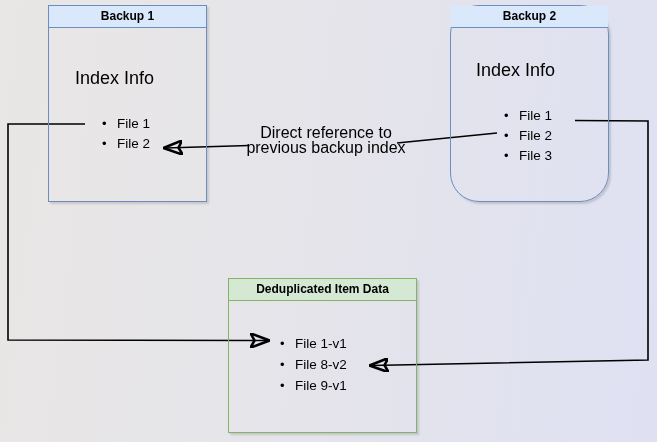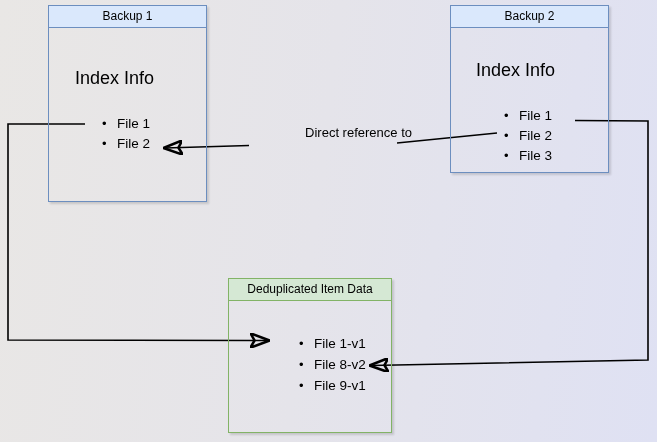--- a/index.html
+++ b/index.html
@@ -32,29 +32,29 @@
   }
   .box.blue  { border:1.5px solid #6c8ebf; }
   .box.green { border:1.5px solid #82b366; }
 
   .box-header {
     box-sizing:border-box;
     height:22px;
     line-height:20.5px;
     text-align:center;
     font-size:12px;
-    font-weight:normal;
+    font-weight:bold;
     color:#000000;
   }
   .blue  > .box-header { background:#dae8fc; border-bottom:1.5px solid #6c8ebf; }
   .green > .box-header { background:#d5e8d4; border-bottom:1.5px solid #82b366; }
 
   #backup1 { left:48px;  top:5px;   width:159px; height:197px; }
-  #backup2 { left:450px; top:5px;   width:159px; height:168px; }
-  #dedup   { left:228px; top:278px; width:164px; height:155px; }
+  #backup2 { left:450px; top:5px;   width:159px; height:197px;border-radius:29px; }
+  #dedup   { left:228px; top:278px; width:189px; height:155px; }
 
   .subtitle {
     position:absolute;
     font-size:18px;
     color:#000000;
     white-space:nowrap;
   }
   #backup1 .subtitle { left:26px; top:62px; }
   #backup2 .subtitle { left:25px; top:54px; }
 
@@ -68,28 +68,28 @@
   }
   ul.files li { position:relative; padding-left:16px; }
   ul.files li::before {
     content:"\2022";
     position:absolute;
     left:1px;
     font-size:13px;
   }
   #backup1 ul.files { left:52px; top:108px; line-height:20px; }
   #backup2 ul.files { left:52px; top:100px; line-height:20px; }
-  #dedup   ul.files { left:69px; top:54px;  line-height:21px; }
+  #dedup   ul.files { left:50px; top:54px;  line-height:21px; }
 
   .annotation {
     position:absolute;
     left:240px; top:125px;
     width:172px;
-    text-align:right;
-    font-size:13px;
+    text-align:center;
+    font-size:16px;
     line-height:15px;
     color:#000000;
   }
   .annotation span { display:block; white-space:nowrap; }
 </style>
 </head>
 <body>
 
 <div class="canvas">
 
@@ -128,15 +128,16 @@
     <div class="box-header">Deduplicated Item Data</div>
     <ul class="files">
       <li>File 1-v1</li>
       <li>File 8-v2</li>
       <li>File 9-v1</li>
     </ul>
   </div>
 
   <div class="annotation">
     <span>Direct reference to</span>
+    <span>previous backup index</span>
   </div>
 
 </div>
 
 </body></html>

